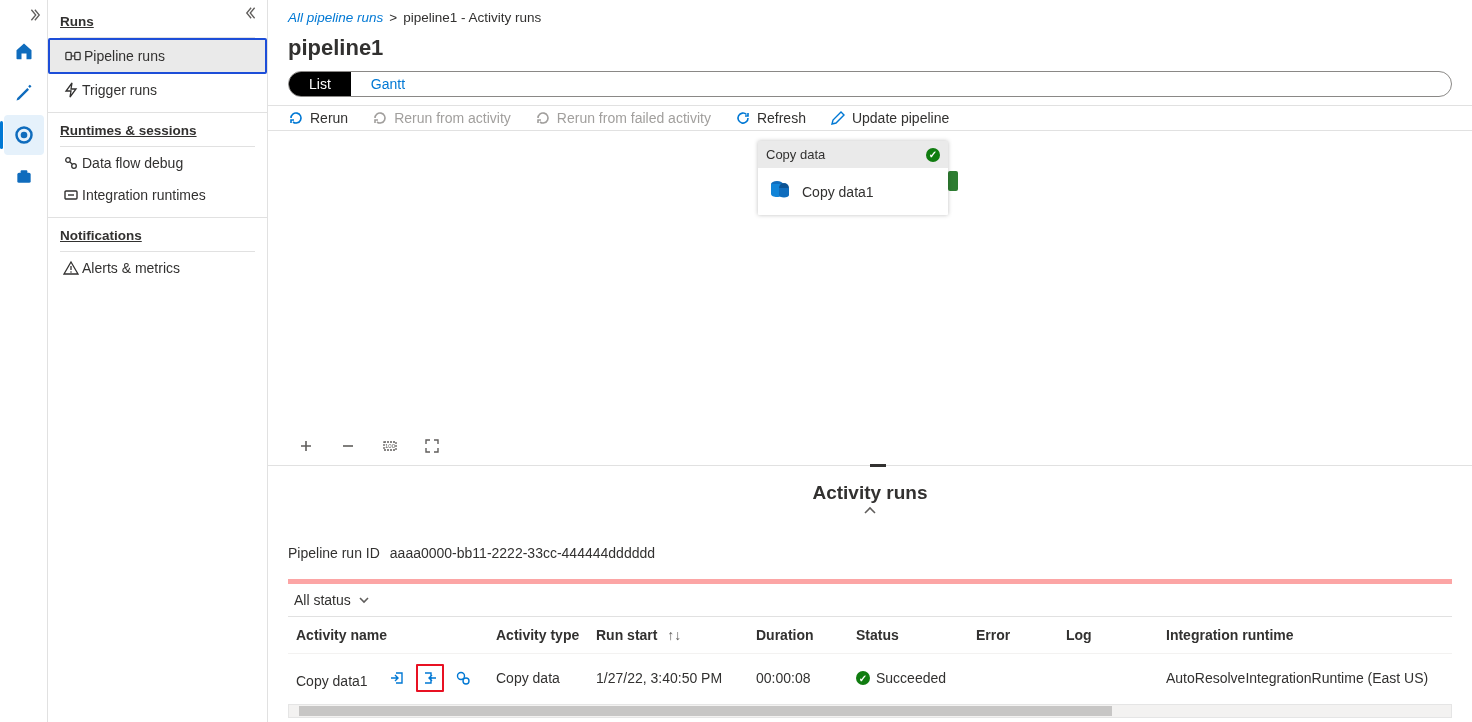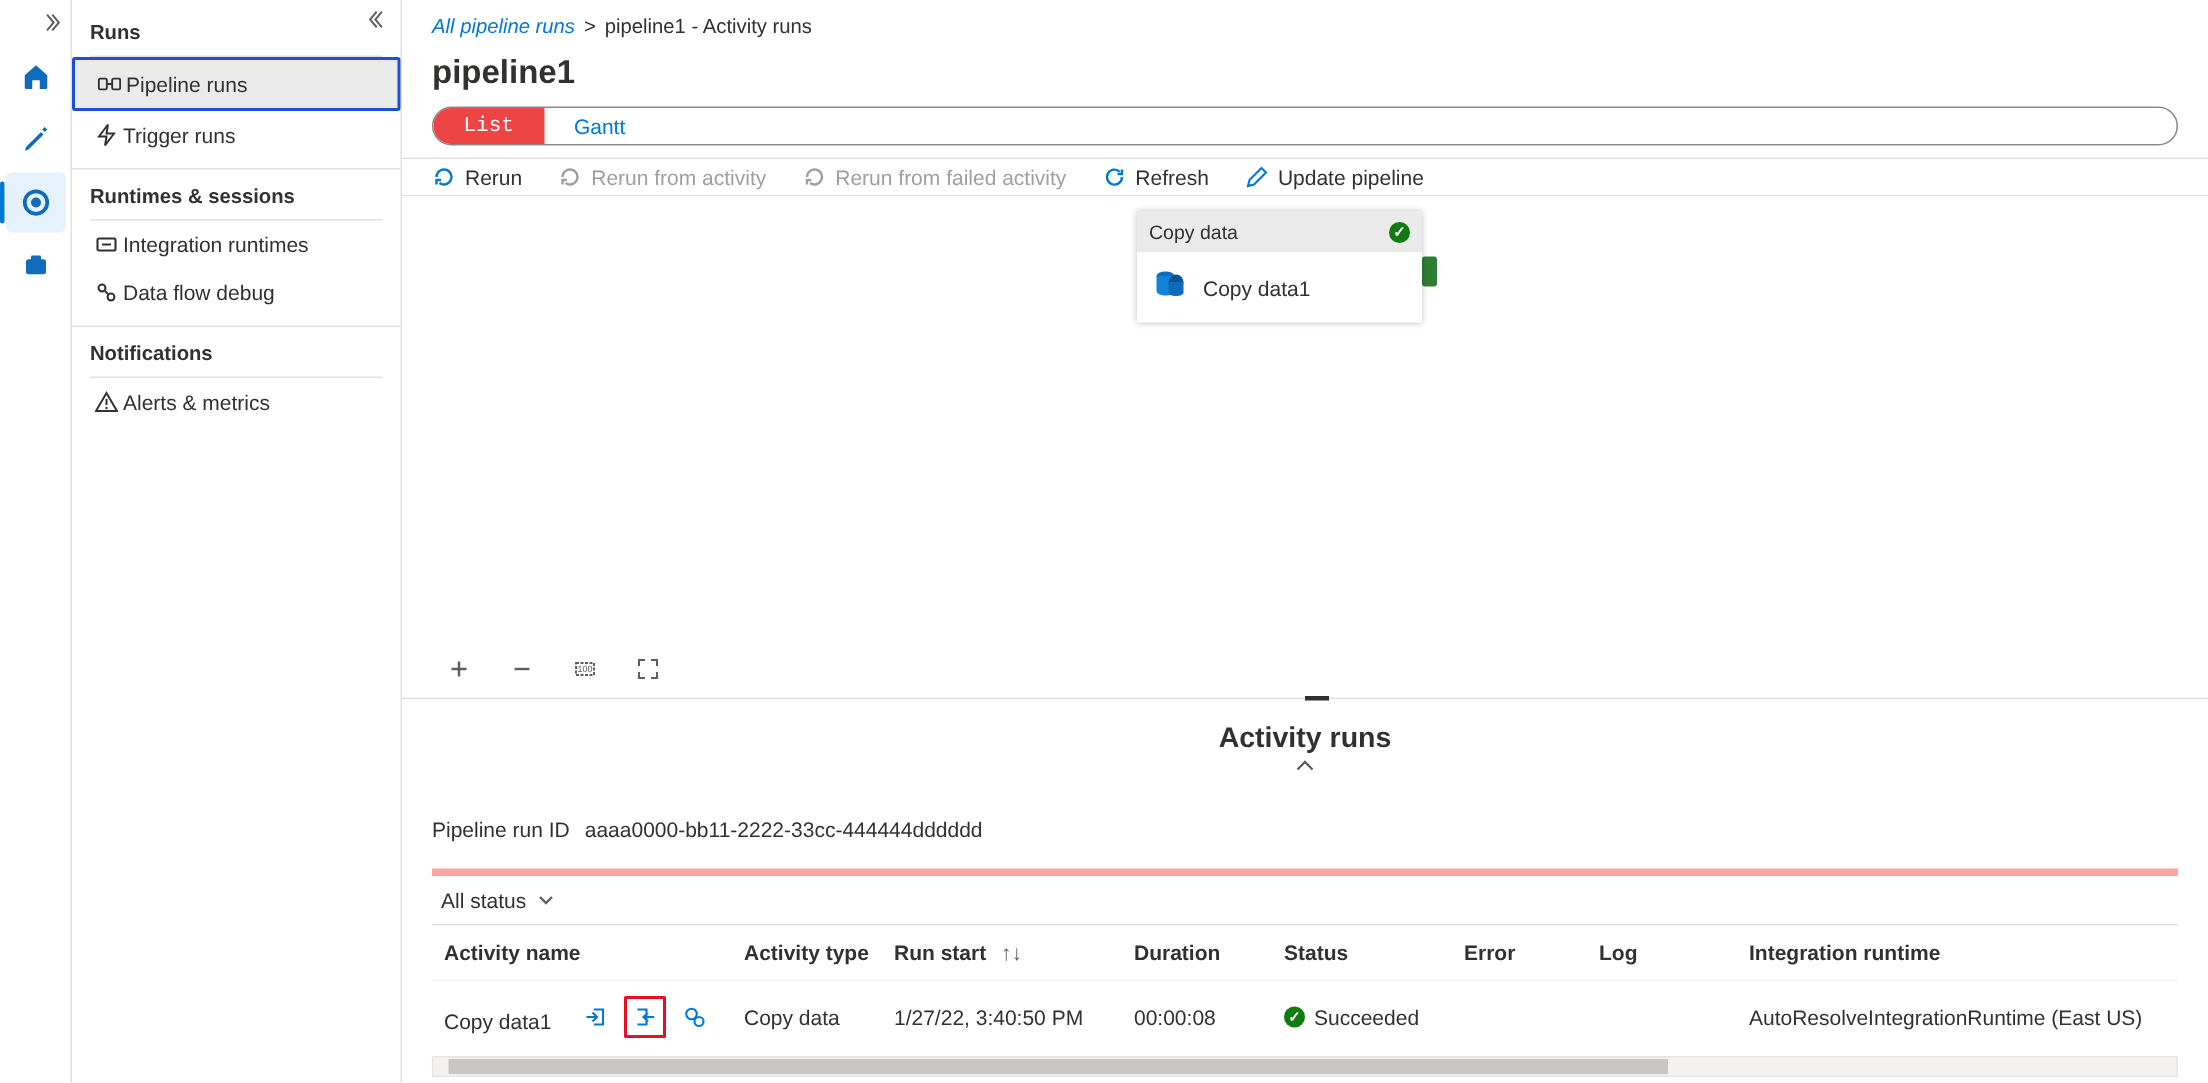--- a/index.html
+++ b/index.html
@@ -63,20 +63,21 @@
       cursor: pointer;
       font-size: 14px;
     }
     .panel-item .icn { width: 22px; display:inline-flex; justify-content:center; color:#323130;}
     .section-title {
       font-weight: 600;
       font-size: 13.5px;
       padding: 10px 12px 4px 12px;
       border-top: 1px solid #e1e1e1;
       margin-top: 6px;
+      text-decoration: underline;
     }
     .section-title.first { border-top:none; margin-top:0;}
     .section-divider { border-top:1px solid #e1e1e1; margin: 4px 12px 0 12px; }
     .panel-item.selected { background:#eaeaea; }
     .highlight-box-red { border:2px solid #1d4ed8; border-radius:2px;}
     
     .main {
       flex:1;
       display:flex;
       flex-direction:column;
@@ -87,21 +88,21 @@
       font-size:13.5px;
       color:#323130;
       display:flex;
       gap:6px;
       align-items:center;
     }
     .breadcrumb a { color:#0078d4; text-decoration:none;font-style:italic;}
     .page-title { font-size:22px; font-weight:600; padding: 6px 20px 10px 20px;}
     .tab-toggle { margin: 0 20px 8px 20px; display:inline-flex; border:1px solid #8a8886; border-radius:20px; overflow:hidden;}
     .tab-toggle div { padding:4px 20px; font-size:14px; cursor:pointer;}
-    .tab-toggle .active { background:#ef4444; color:#fff;font-family:Liberation Mono, monospace;}
+    .tab-toggle .active { background:#000000; color:#fff;}
     .tab-toggle .inactive { color:#0078d4; }
     .action-bar {
       border-top:1px solid #e1e1e1;
       border-bottom:1px solid #e1e1e1;
       padding: 4px 20px;
       display:flex;
       gap:24px;
       align-items:center;
     }
     .action-btn { display:flex; gap:6px; align-items:center; cursor:pointer; font-size:14px; color:#323130;}
@@ -207,35 +208,35 @@
           <path d="M8 1L2 9h5l-1 6 6-8H7l1-6z" fill="none" stroke="#323130" stroke-width="1.3"></path>
         </svg>
     </span>
     <span>Trigger runs</span>
   </div>
   <div class="section-title">Runtimes &amp; sessions</div>
   <div class="section-divider"></div>
   <div class="panel-item">
     <span class="icn">
       <svg class="svg16" viewBox="0 0 16 16">
-          <rect x="2" y="4" width="12" height="8" rx="1" fill="none" stroke="#323130" stroke-width="1.4"></rect>
-          <path d="M5 8h6" stroke="#323130" stroke-width="1.4"></path>
-        </svg>
-    </span>
-    <span>Integration runtimes</span>
-  </div>
-  <div class="panel-item">
-    <span class="icn">
-      <svg class="svg16" viewBox="0 0 16 16">
           <circle cx="5" cy="5" r="2.3" fill="none" stroke="#323130" stroke-width="1.3"></circle>
           <circle cx="11" cy="11" r="2.3" fill="none" stroke="#323130" stroke-width="1.3"></circle>
           <path d="M7 7l2 2" stroke="#323130" stroke-width="1.3"></path>
         </svg>
     </span>
     <span>Data flow debug</span>
+  </div>
+  <div class="panel-item">
+    <span class="icn">
+      <svg class="svg16" viewBox="0 0 16 16">
+          <rect x="2" y="4" width="12" height="8" rx="1" fill="none" stroke="#323130" stroke-width="1.4"></rect>
+          <path d="M5 8h6" stroke="#323130" stroke-width="1.4"></path>
+        </svg>
+    </span>
+    <span>Integration runtimes</span>
   </div>
   <div class="section-title">Notifications</div>
   <div class="section-divider"></div>
   <div class="panel-item">
     <span class="icn">
       <svg class="svg16" viewBox="0 0 16 16">
           <path d="M8 2l7 12H1L8 2z" fill="none" stroke="#323130" stroke-width="1.3"></path>
           <circle cx="8" cy="12" r="0.8" fill="#323130"></circle>
           <path d="M8 6v4" stroke="#323130" stroke-width="1.3"></path>
         </svg>

